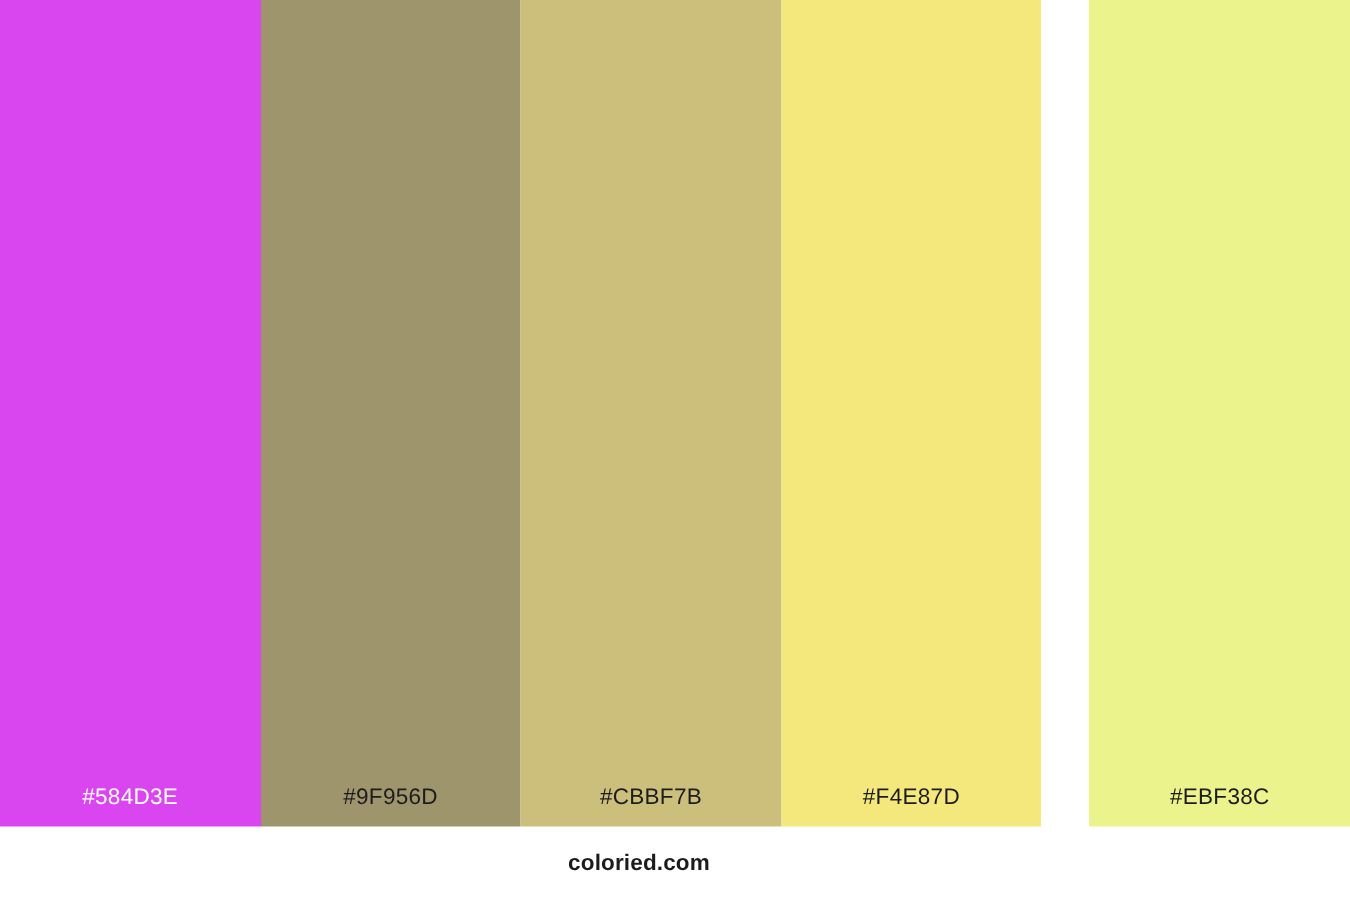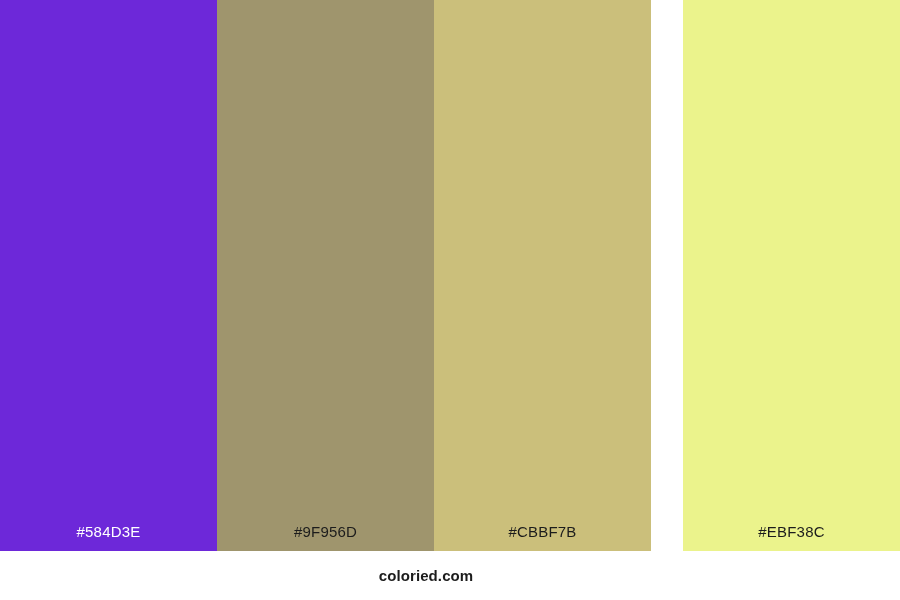--- a/index.html
+++ b/index.html
@@ -75,32 +75,35 @@
     white-space: nowrap;
   }
 </style>
 </head>
 <body>
 
 <div id="palette-page">
 
   <div id="swatch-strip">
 
-    <div class="swatch" style="background-color: #6d28d9;">
+    <div class="swatch" style="background-color: #d946ef;">
       <span class="swatch-label" style="color: rgb(255, 255, 255);">#584D3E</span>
     </div>
 
     <div class="swatch" style="background-color: rgb(159, 149, 109);">
       <span class="swatch-label" style="color: rgb(28, 28, 28); margin-top: 48px;">#9F956D</span>
     </div>
 
     <div class="swatch" style="background-color: rgb(203, 191, 123);">
       <span class="swatch-label" style="color: rgb(28, 28, 28);">#CBBF7B</span>
     </div>
 
+    <div class="swatch" style="background-color: rgb(244, 232, 125);">
+      <span class="swatch-label" style="color: rgb(28, 28, 28);">#F4E87D</span>
+    </div>
 
     <div class="swatch" style="background-color: rgb(235, 243, 140); margin-left: 32px;">
       <span class="swatch-label" style="color: rgb(28, 28, 28);">#EBF38C</span>
     </div>
 
   </div>
 
   <div id="footer-bar" style="background-color: rgb(255, 255, 255);">
     <span id="site-credit" style="color: rgb(28, 28, 28);">coloried.com</span>
   </div>

